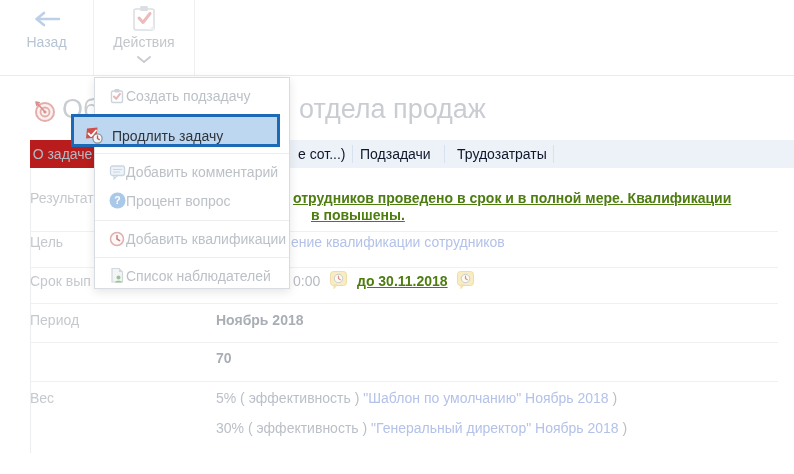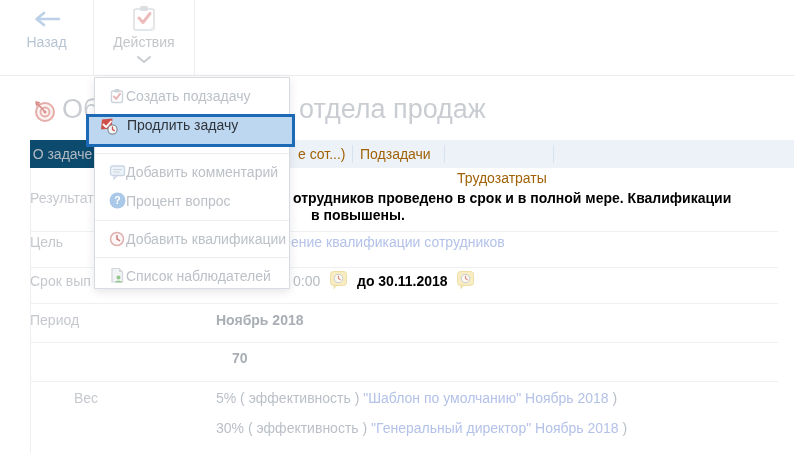--- a/index.html
+++ b/index.html
@@ -18,46 +18,46 @@
   .tb-back svg{position:absolute;left:31px;top:11px;}
   .tb-actions .clip{position:absolute;left:37px;top:4px;}
   .tb-actions .chev{position:absolute;left:42px;top:55px;}
   
   .title-ico{position:absolute;left:33px;top:99px;}
   .title-frag{position:absolute;top:94px;font-size:27px;font-weight:300;color:#c9cdd2;white-space:nowrap;}
   .title-left{left:62px;}
   .title-right{left:299px;}
   
   .tabbar{position:absolute;left:30px;top:140px;width:764px;height:28px;background:#edf2f9;}
-  .tab{position:absolute;top:0;height:28px;line-height:28px;font-size:14px;color:#a16207;
+  .tab{position:absolute;top:0;height:28px;line-height:28px;font-size:14px;color:#0f172a;
     white-space:nowrap;cursor:pointer;}
-  .tab-active{left:0;width:65px;background:#0c4a6e;text-align:center;color:#b3bac2;}
+  .tab-active{left:0;width:65px;background:#b91c1c;text-align:center;color:#b3bac2;}
   .tab-frag{left:268px;}
   .tab-sub{left:330px;}
-  .tab-time{left:427px;margin-top:24px;}
+  .tab-time{left:427px;}
   .tab-sep{position:absolute;top:5px;width:1px;height:18px;background:#d6e2ef;}
   
   .card-left-line{position:absolute;left:30px;top:168px;width:1px;height:285px;background:#eceef0;}
   .rowline{position:absolute;left:30px;width:748px;height:1px;background:#eef0f2;}
   .flabel{position:absolute;left:30px;font-size:14px;color:#c5c9ce;white-space:nowrap;}
   .fvalue{position:absolute;font-size:14px;color:#b6bbc1;white-space:nowrap;}
-  .bold{font-weight:700;color:#000000;}
+  .bold{font-weight:700;color:#4d7c0f;text-decoration:underline;}
   .semib{font-weight:700;color:#a9aeb5;}
   .link{color:#b4c2e9;cursor:pointer;}
   .wprefix{color:#babfc7;}
   
   .menu{position:absolute;left:94px;top:77px;width:196px;height:212px;background:#fff;
     border:1px solid #d6dce1;box-sizing:border-box;box-shadow:0 3px 9px rgba(0,0,0,0.10);z-index:20;}
   .mi{position:absolute;left:0;width:100%;height:29px;display:flex;align-items:center;
     padding-left:13px;box-sizing:border-box;gap:0;font-size:14px;color:#bcc1c7;cursor:pointer;white-space:nowrap;}
   .mi .ic{width:18px;height:18px;flex:0 0 18px;display:flex;align-items:center;justify-content:center;}
   .mdiv{position:absolute;left:0;width:100%;height:1px;background:#ededed;}
   
-  .hl{position:absolute;left:86px;top:114px;width:209px;height:33px;background:#bed7f0;
-    border:3px solid #1c69b5;box-sizing:border-box;display:flex;align-items:flex-start;
+  .hl{position:absolute;left:71px;top:114px;width:209px;height:33px;background:#bed7f0;
+    border:3px solid #1c69b5;box-sizing:border-box;display:flex;align-items:flex-end;
     padding-left:11px;gap:9px;z-index:30;cursor:pointer;}
   .hl .txt{font-size:14px;color:#2e343b;white-space:nowrap;}
 </style>
 </head>
 <body>
 
 <div class="screen">
 
   <div class="toolbar">
     <div class="tb-btn tb-back">
@@ -128,25 +128,25 @@
     <path d="M8.5 5 v2.5 l1.8 1.2" fill="none" stroke="#d98f8b" stroke-width="1.2" stroke-linecap="round"></path>
   </svg>
 
   <div class="rowline" style="top:303px;"></div>
 
   <div class="flabel" style="top:312px;">Период</div>
   <div class="fvalue semib" style="left:216px;top:312px;">Ноябрь 2018</div>
 
   <div class="rowline" style="top:342px;"></div>
 
-  <div class="fvalue semib" style="left:216px;top:350px;margin-left:16px;">70</div>
+  <div class="fvalue semib" style="left:216px;top:350px;">70</div>
 
   <div class="rowline" style="top:381px;"></div>
 
-  <div class="flabel" style="top:390px;padding-left:44px;">Вес</div>
+  <div class="flabel" style="top:390px;">Вес</div>
   <div class="fvalue" style="left:216px;top:390px;">
     <span class="wprefix">5% ( эффективность ) </span><span class="link">"Шаблон по умолчанию" Ноябрь 2018</span><span class="wprefix"> )</span>
   </div>
   <div class="fvalue" style="left:216px;top:420px;">
     <span class="wprefix">30% ( эффективность ) </span><span class="link">"Генеральный директор" Ноябрь 2018</span><span class="wprefix"> )</span>
   </div>
 
   <div class="menu">
     <div class="mi" style="top:3px;">
       <span class="ic">

